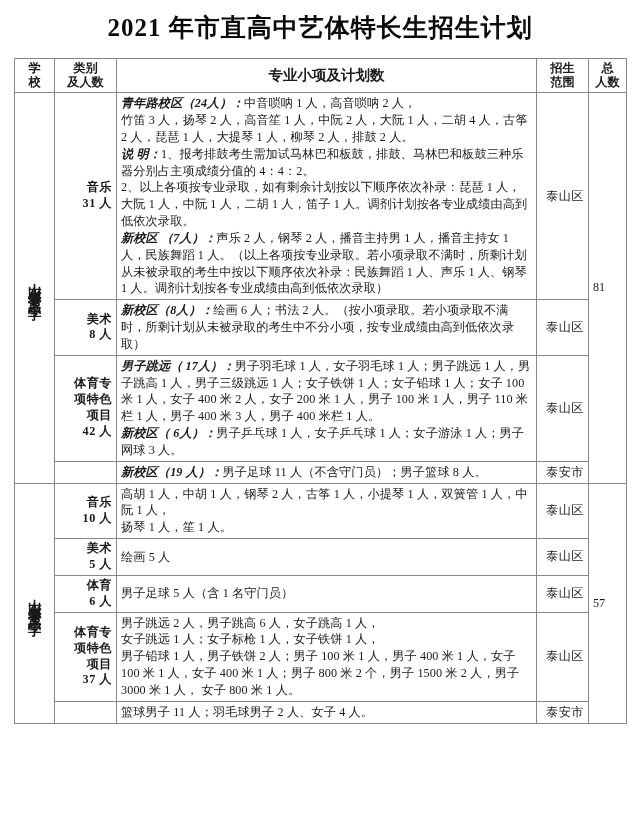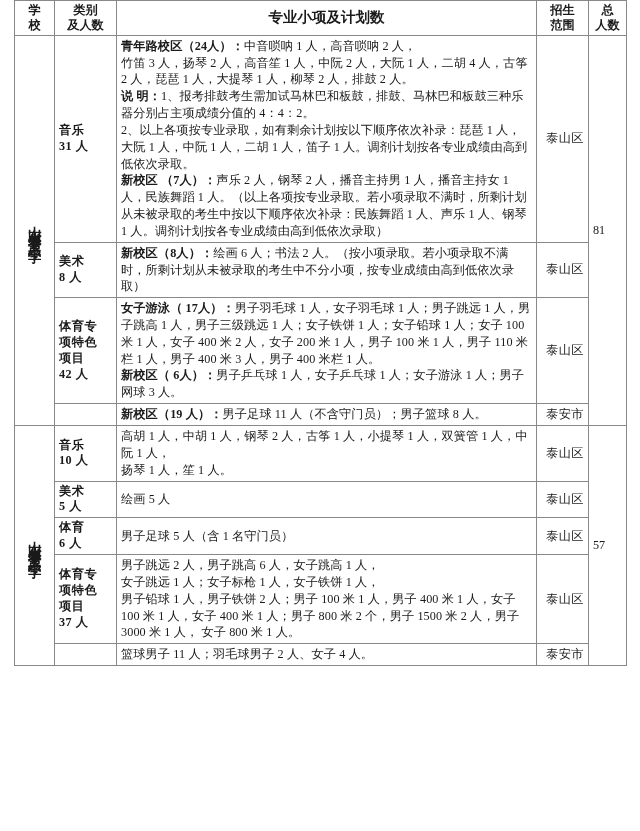--- a/index.html
+++ b/index.html
@@ -81,21 +81,21 @@
     text-orientation: upright;
     display: inline-block;
     line-height: 1.28;
     letter-spacing: 3px;
     font-family: "Liberation Serif", "DejaVu Serif", serif;
     font-weight: bold;
     font-size: 13.5px;
   }
 
   td.cat {
-    text-align: left;
+    text-align: right;
     font-weight: bold;
     font-size: 12.6px;
     line-height: 1.3;
     white-space: pre-line;
     font-family: "Liberation Serif", "DejaVu Serif", serif;
     letter-spacing: 0.5px;
     margin-left: 19px;
   }
   td.scope {
     text-align: right;
@@ -111,27 +111,29 @@
     font-size: 12.4px;
     padding: 2px 5px 3px 5px;
     letter-spacing: 0.1px;
   }
   td.detail p {
     margin: 0;
     text-indent: 0;
   }
   td.detail .lead {
     font-weight: bold;
+    font-style: italic;
   }
 </style>
 </head>
 <body>
 
 <div class="page">
 
+  <div class="doc-title">2021 年市直高中艺体特长生招生计划</div>
 
   <table class="plan">
     <colgroup>
       <col class="c-school">
       <col class="c-cat">
       <col class="c-detail">
       <col class="c-scope">
       <col class="c-total">
     </colgroup>
     <thead>
@@ -179,21 +181,21 @@
             <p><span class="lead">新校区（8人）：</span><span>绘画 6 人；书法 2 人。（按小项录取。若小项录取不满时，所剩计划从未被录取的考生中不分小项，按专业成绩由高到低依次录取）</span></p>
           </td>
           <td class="scope">泰山区</td>
         </tr>
         <tr>
           <td class="cat">体育专
 项特色
 项目
 42 人</td>
           <td class="detail">
-            <p><span class="lead">女子游泳（ 17人）：</span><span>男子羽毛球 1 人，女子羽毛球 1 人；男子跳远 1 人，男子跳高 1 人，男子三级跳远 1 人；女子铁饼 1 人；女子铅球 1 人；女子 100 米 1 人，女子 400 米 2 人，女子 200 米 1 人，男子 100 米 1 人，男子 110 米栏 1 人，男子 400 米 3 人，男子 400 米栏 1 人。</span></p>
+            <p><span class="lead">男子跳远（ 17人）：</span><span>男子羽毛球 1 人，女子羽毛球 1 人；男子跳远 1 人，男子跳高 1 人，男子三级跳远 1 人；女子铁饼 1 人；女子铅球 1 人；女子 100 米 1 人，女子 400 米 2 人，女子 200 米 1 人，男子 100 米 1 人，男子 110 米栏 1 人，男子 400 米 3 人，男子 400 米栏 1 人。</span></p>
             <p><span class="lead">新校区（ 6人）：</span><span>男子乒乓球 1 人，女子乒乓球 1 人；女子游泳 1 人；男子网球 3 人。</span></p>
           </td>
           <td class="scope">泰山区</td>
         </tr>
         <tr>
           <td class="cat"></td>
           <td class="detail">
             <p><span class="lead">新校区（19 人）：</span><span>男子足球 11 人（不含守门员）；男子篮球 8 人。</span></p>
           </td>
           <td class="scope">泰安市</td>

